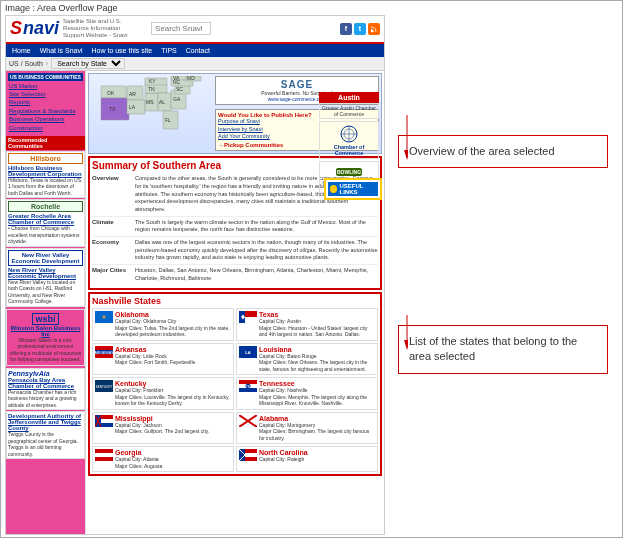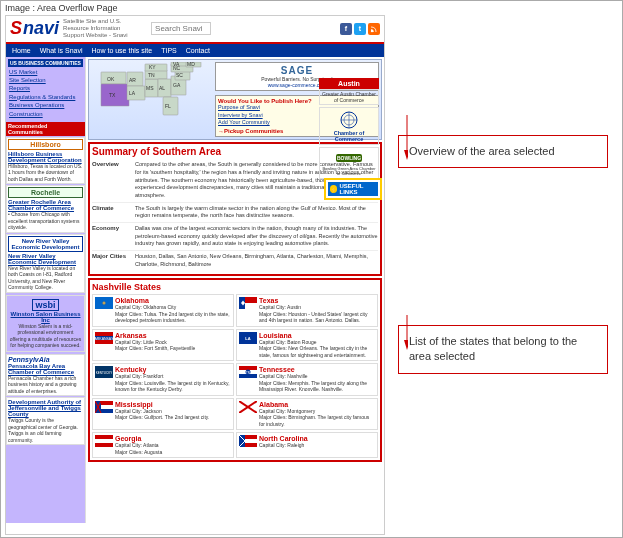--- a/index.html
+++ b/index.html
@@ -139,21 +139,21 @@
 
     
     .main-layout {
       display: flex;
       height: calc(100% - 52px);
     }
 
     
     .sidebar {
       width: 80px;
-      background: #c4b5fd;
+      background: #ec4899;
       border-right: 1px solid #ddd;
       overflow: hidden;
       flex-shrink: 0;
     }
     .sidebar-section {
       padding: 2px;
     }
     .sidebar-title {
       background: #003399;
       color: #fff;
@@ -498,20 +498,27 @@
     </div>
 
     <div class="nav-bar">
       <span class="nav-item">Home</span>
       <span class="nav-item">What is Snavi</span>
       <span class="nav-item">How to use this site</span>
       <span class="nav-item">TIPS</span>
       <span class="nav-item">Contact</span>
     </div>
 
+    <div class="sub-nav">
+      <span class="sub-nav-label">US / South</span>
+      <span style="font-size:7px; color:#999;">›</span>
+      <select style="font-size:7px; border:1px solid #ccc;">
+        <option>Search by State</option>
+      </select>
+    </div>
 
     <div class="main-layout">
 
       <div class="sidebar">
         <div class="sidebar-section">
           <div class="sidebar-title">
             <span style="font-size:5px;">US BUSINESS COMMUNITIES</span>
           </div>
           <a class="sidebar-item-link">US Market</a>
           <a class="sidebar-item-link">Site Selection</a>

